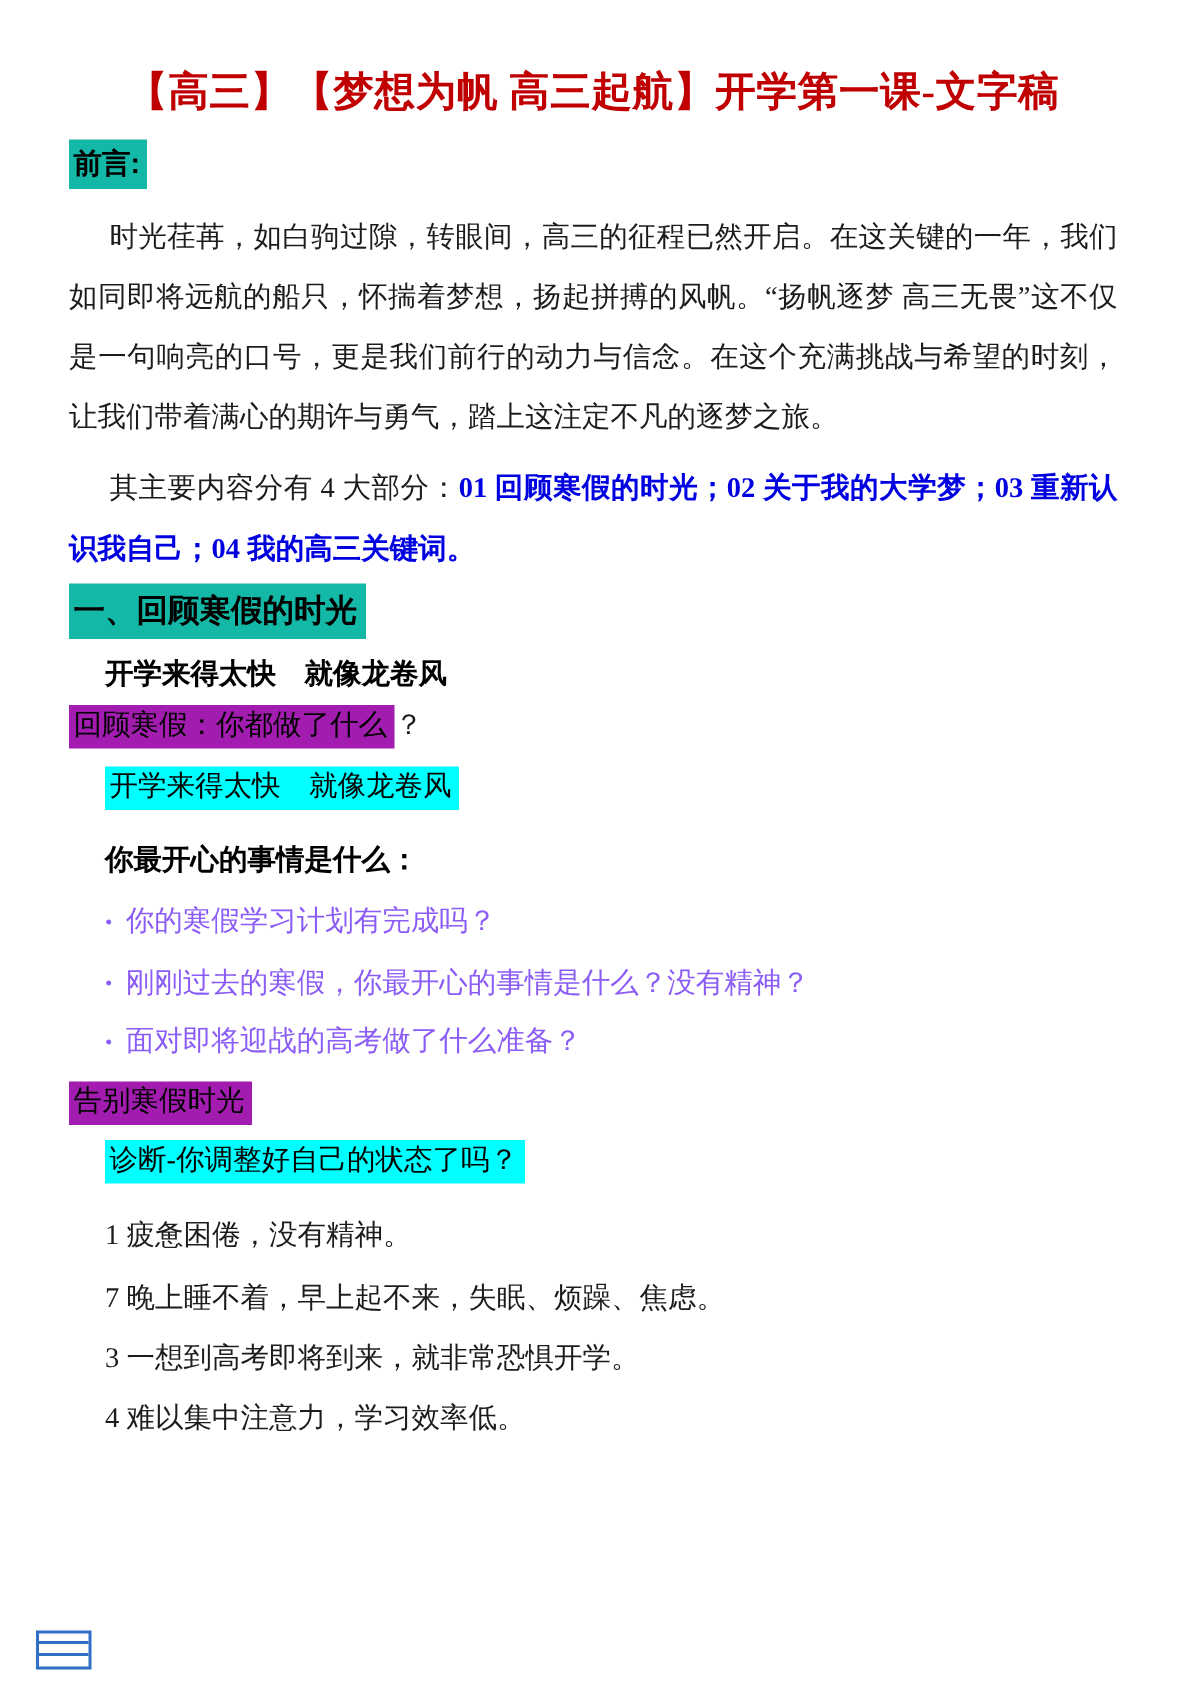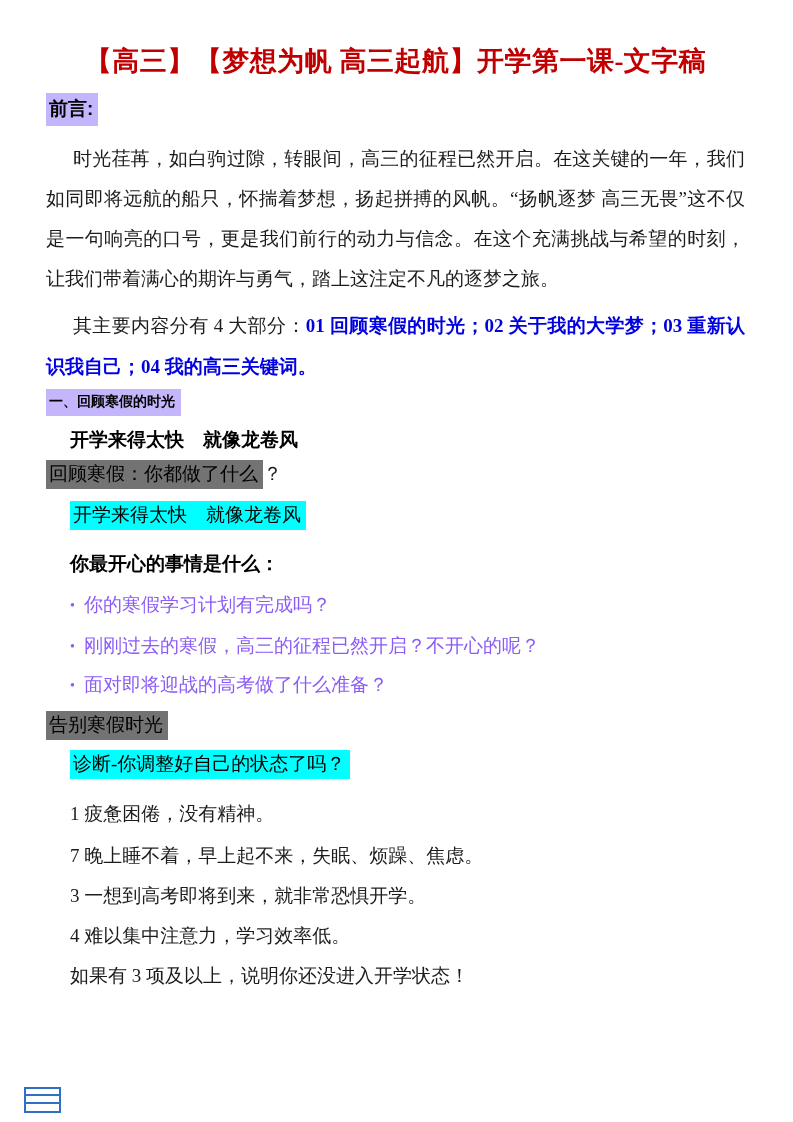--- a/index.html
+++ b/index.html
@@ -8,42 +8,42 @@
   .page { width:793px; height:1086px; padding:42px 48px 0 46px; position:relative; }
 
   .doc-title {
     font-family:"Liberation Serif","DejaVu Serif",serif;
     font-size:27px; font-weight:bold; color:#C00000;
     text-align:center; line-height:38px; letter-spacing:0.5px;
     white-space:nowrap;
   }
 
   .hl { display:inline-block; padding:3px 5px 4px 3px; }
-  .hl-yellow { background:#c4b5fd; }
-  .hl-green  { background:#737373; }
+  .hl-yellow { background:#14b8a6; }
+  .hl-green  { background:#a21caf; }
   .hl-cyan   { background:#00FFFF; }
 
   .preface-label {
     margin-top:13px;
     font-family:"Liberation Sans","DejaVu Sans",sans-serif;
     font-size:19px; font-weight:bold; color:#000;
   }
 
   .para {
     font-size:19px; line-height:40px; text-align:justify;
     text-indent:27px; color:#1c1c1c;
   }
   .para1 { margin-top:13px; }
   .para2 { margin-top:6px; line-height:41px; }
   .blue-bold { color:#0000E0; font-weight:bold; }
 
   .sec-heading {
     margin-top:2px;
     font-family:"Liberation Sans","DejaVu Sans",sans-serif;
-    font-size:14px; font-weight:bold; color:#000;
+    font-size:21px; font-weight:bold; color:#000;
   }
   .sec-heading .hl-yellow { padding:4px 6px 5px 3px; }
 
   .indent { margin-left:24px; }
 
   .bold-line {
     font-family:"Liberation Sans","DejaVu Sans",sans-serif;
     font-size:19px; font-weight:bold; color:#000; line-height:24px;
   }
   .slogan { margin-top:12px; }
@@ -99,30 +99,29 @@
 
     <div class="bold-line slogan indent">开学来得太快　就像龙卷风</div>
 
     <div class="green-line"><span class="hl hl-green">回顾寒假：你都做了什么</span><span class="after-hl">？</span></div>
 
     <div class="cyan-line indent"><span class="hl hl-cyan">开学来得太快　就像龙卷风</span></div>
 
     <div class="bold-line q-heading indent">你最开心的事情是什么：</div>
 
     <div class="bullet-line b1 indent"><span class="bullet-dot">•</span><span>你的寒假学习计划有完成吗？</span></div>
-    <div class="bullet-line b2 indent"><span class="bullet-dot">•</span><span>刚刚过去的寒假，高三的征程已然开启？不开心的呢？</span></div>
+    <div class="bullet-line b2 indent"><span class="bullet-dot">•</span><span>刚刚过去的寒假，你最开心的事情是什么？没有精神？</span></div>
     <div class="bullet-line b3 indent"><span class="bullet-dot">•</span><span>面对即将迎战的高考做了什么准备？</span></div>
 
     <div class="green-line green2"><span class="hl hl-green">告别寒假时光</span></div>
 
     <div class="cyan-line cyan2 indent"><span class="hl hl-cyan">诊断-你调整好自己的状态了吗？</span></div>
 
     <div class="diag-line d1 indent">1 疲惫困倦，没有精神。</div>
     <div class="diag-line d2 indent">7 晚上睡不着，早上起不来，失眠、烦躁、焦虑。</div>
     <div class="diag-line d3 indent">3 一想到高考即将到来，就非常恐惧开学。</div>
     <div class="diag-line d4 indent">4 难以集中注意力，学习效率低。</div>
 
-    <div class="diag-line conclusion indent">如果有 3 项及以上，说明你还没进入开学状态！</div>
   </div>
 
   <div class="table-frag"></div>
 
 </div>
 
 </body></html>

